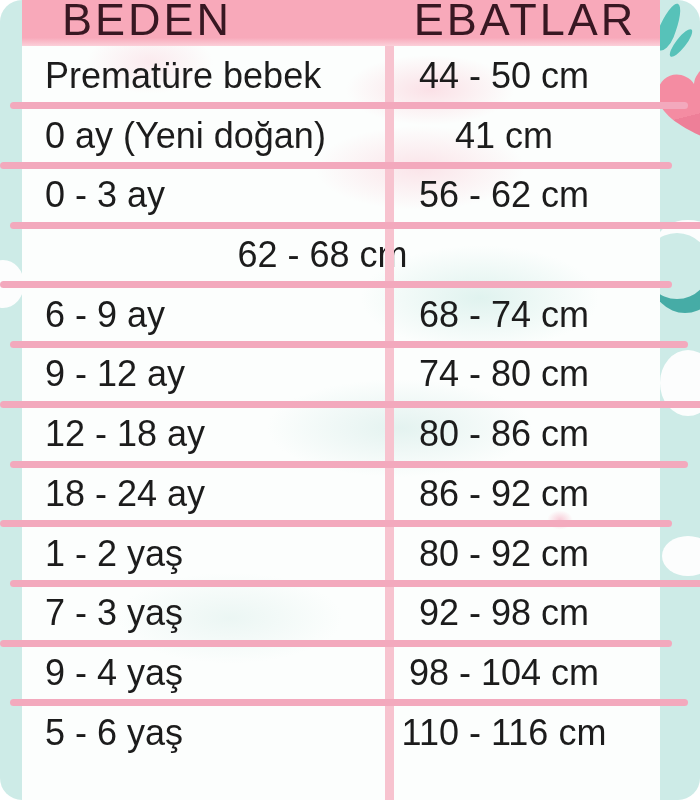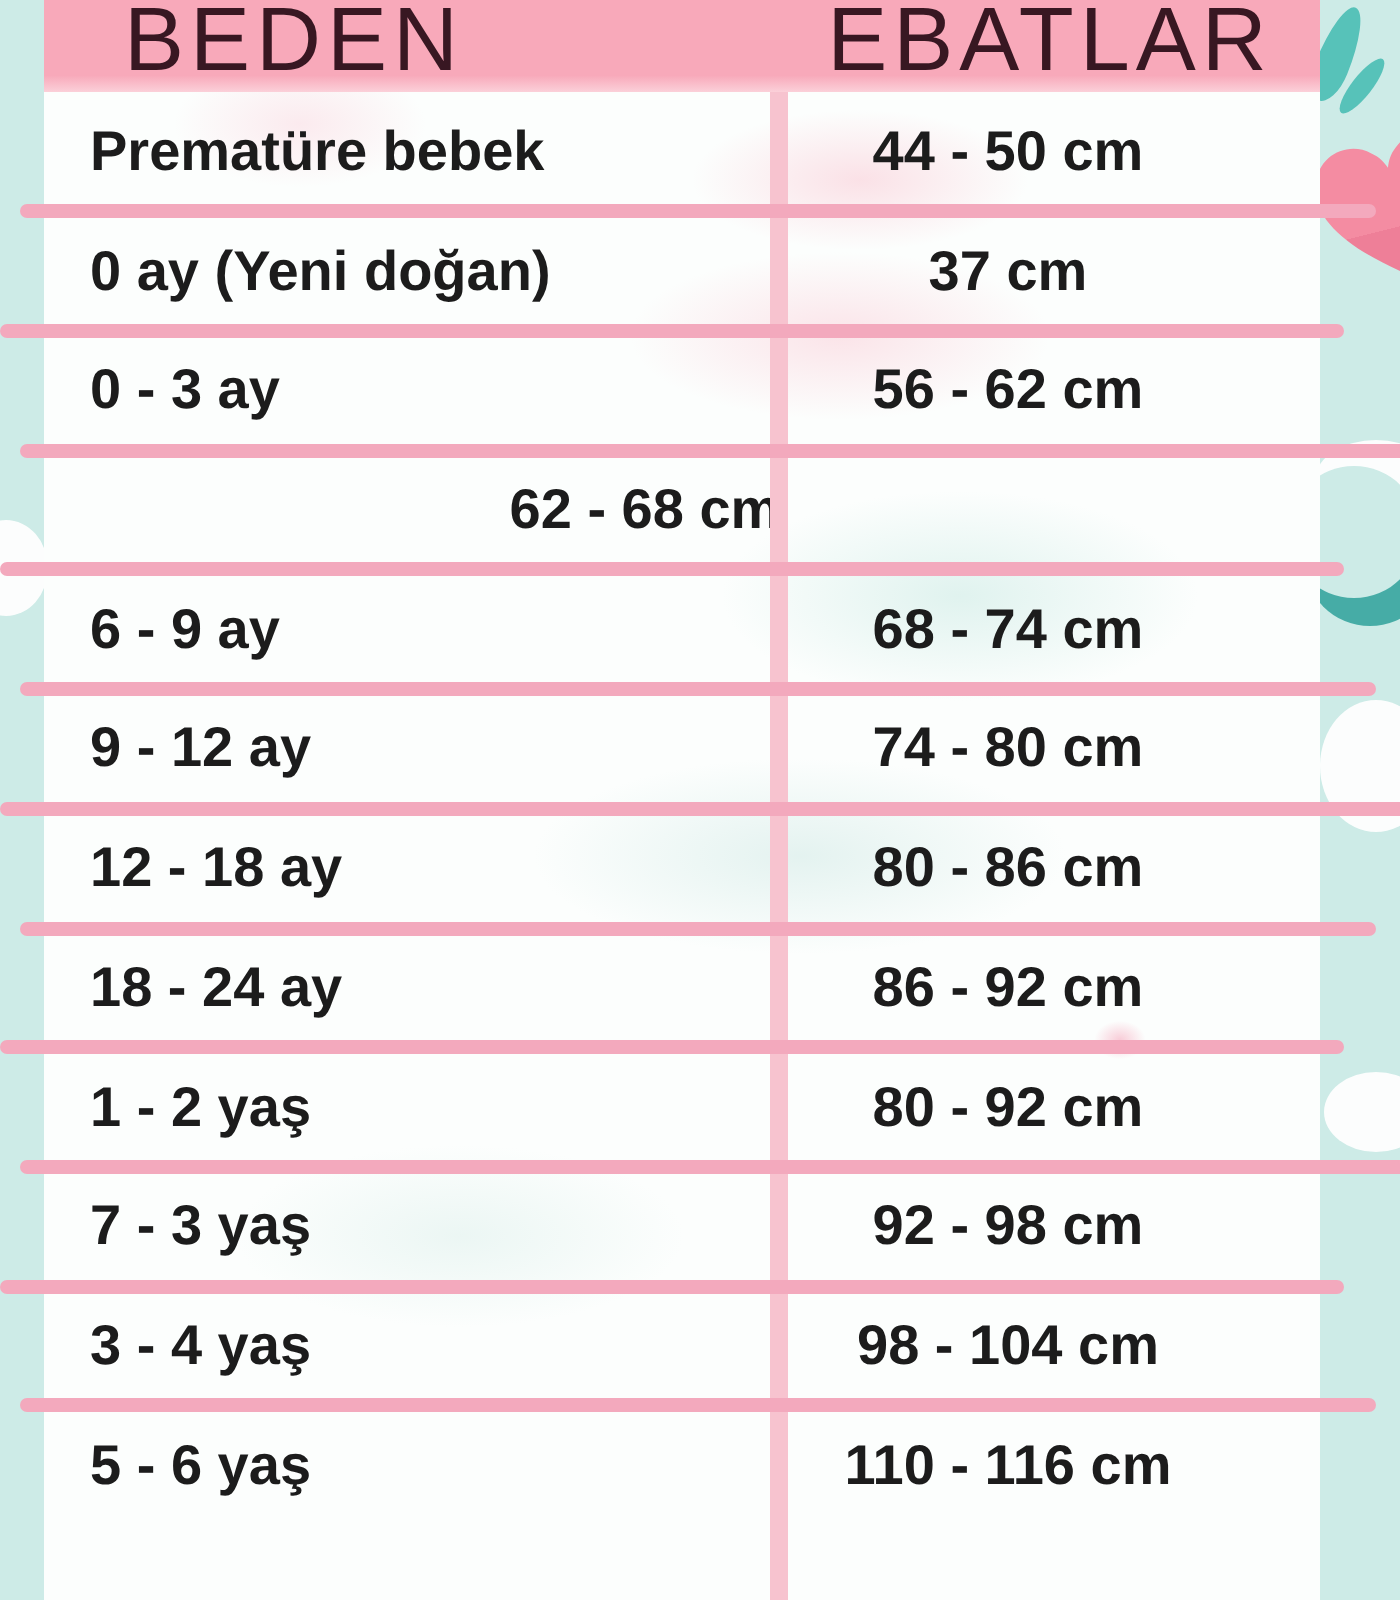--- a/index.html
+++ b/index.html
@@ -2,20 +2,21 @@
 <html style="--bg-teal: #cdebe7; --header-pink: #f8a9ba; --header-edge-pink: #fbd0d9; --divider-pink: #f3a9bd; --column-divider-pink: #f7c3cf; --row-bg: #fcfefd; --text: #1c1c1c; --header-text: #381722; --heart-pink: #f48ca2; --heart-pink-dark: #ee7f98; --leaf-teal: #57c2b9; --crescent-teal: #46aca6; --cloud-white: #fefefe;"><head>
 <meta charset="utf-8">
 <style>
   * { margin:0; padding:0; box-sizing:border-box; }
   html,body { background:#ffffff; }
 
   .screen{
     position:relative; width:700px; height:800px; overflow:hidden;
     background:var(--bg-teal,#cdebe7);
     font-family:"Liberation Sans", sans-serif;
+    border-radius:22px;
   }
 
   
   .size-table{
     position:absolute; left:22px; top:0; width:638px; height:822px;
     background:var(--row-bg,#fcfefd);
   }
   .wash{
     position:absolute; inset:0; pointer-events:none;
     background:
@@ -33,21 +34,21 @@
       var(--header-pink,#f8a9ba) 0%, var(--header-pink,#f8a9ba) 82%,
       var(--header-edge-pink,#fbd0d9) 100%);
     color:var(--header-text,#381722);
   }
   .hcell{ font-size:45px; line-height:50px; letter-spacing:3px; margin-top:-5px; text-align:center; }
   .h1{ width:250px; }
   .h2{ width:270px; margin-left:118px; }
 
   .tbody{ position:relative; }
   .row{ position:relative; height:59.72px; display:flex; align-items:center; }
-  .cell{ font-size:28px; font-weight:700; color:var(--text,#1c1c1c); white-space:nowrap; }
+  .cell{ font-size:36px; font-weight:400; color:var(--text,#1c1c1c); white-space:nowrap; }
   .cell.size{ width:363px; padding-left:23px; }
   .cell.dim{ flex:1; text-align:center; padding-right:37px; }
 
   .hr{
     position:absolute; z-index:2; height:7px; bottom:-3.5px;
     left:-12px; right:-28px; border-radius:4px;
     background:var(--divider-pink,#f3a9bd);
   }
   .row:nth-child(2n) .hr{ left:-22px; right:-12px; }
   .row:nth-child(3n) .hr{ right:-44px; }
@@ -120,21 +121,21 @@
       <div class="hcell h2">EBATLAR</div>
     </div>
     <div class="tbody" id="tbody">
         <div class="row">
           <div class="cell size">Prematüre bebek</div>
           <div class="cell dim">44 - 50 cm</div>
           <div class="hr"></div>
         </div>
         <div class="row">
           <div class="cell size">0 ay (Yeni doğan)</div>
-          <div class="cell dim">37 cm</div>
+          <div class="cell dim">41 cm</div>
           <div class="hr"></div>
         </div>
         <div class="row">
           <div class="cell size">0 - 3 ay</div>
           <div class="cell dim">56 - 62 cm</div>
           <div class="hr"></div>
         </div>
         <div class="row">
           <div class="cell dim">62 - 68 cm</div>
           <div class="hr"></div>
@@ -163,21 +164,21 @@
           <div class="cell size">1 - 2 yaş</div>
           <div class="cell dim">80 - 92 cm</div>
           <div class="hr"></div>
         </div>
         <div class="row">
           <div class="cell size">7 - 3 yaş</div>
           <div class="cell dim">92 - 98 cm</div>
           <div class="hr"></div>
         </div>
         <div class="row">
-          <div class="cell size">3 - 4 yaş</div>
+          <div class="cell size">9 - 4 yaş</div>
           <div class="cell dim">98 - 104 cm</div>
           <div class="hr"></div>
         </div>
         <div class="row">
           <div class="cell size">5 - 6 yaş</div>
           <div class="cell dim">110 - 116 cm</div>
         </div>
       </div>
     <div class="col-divider"></div>
   </div>

